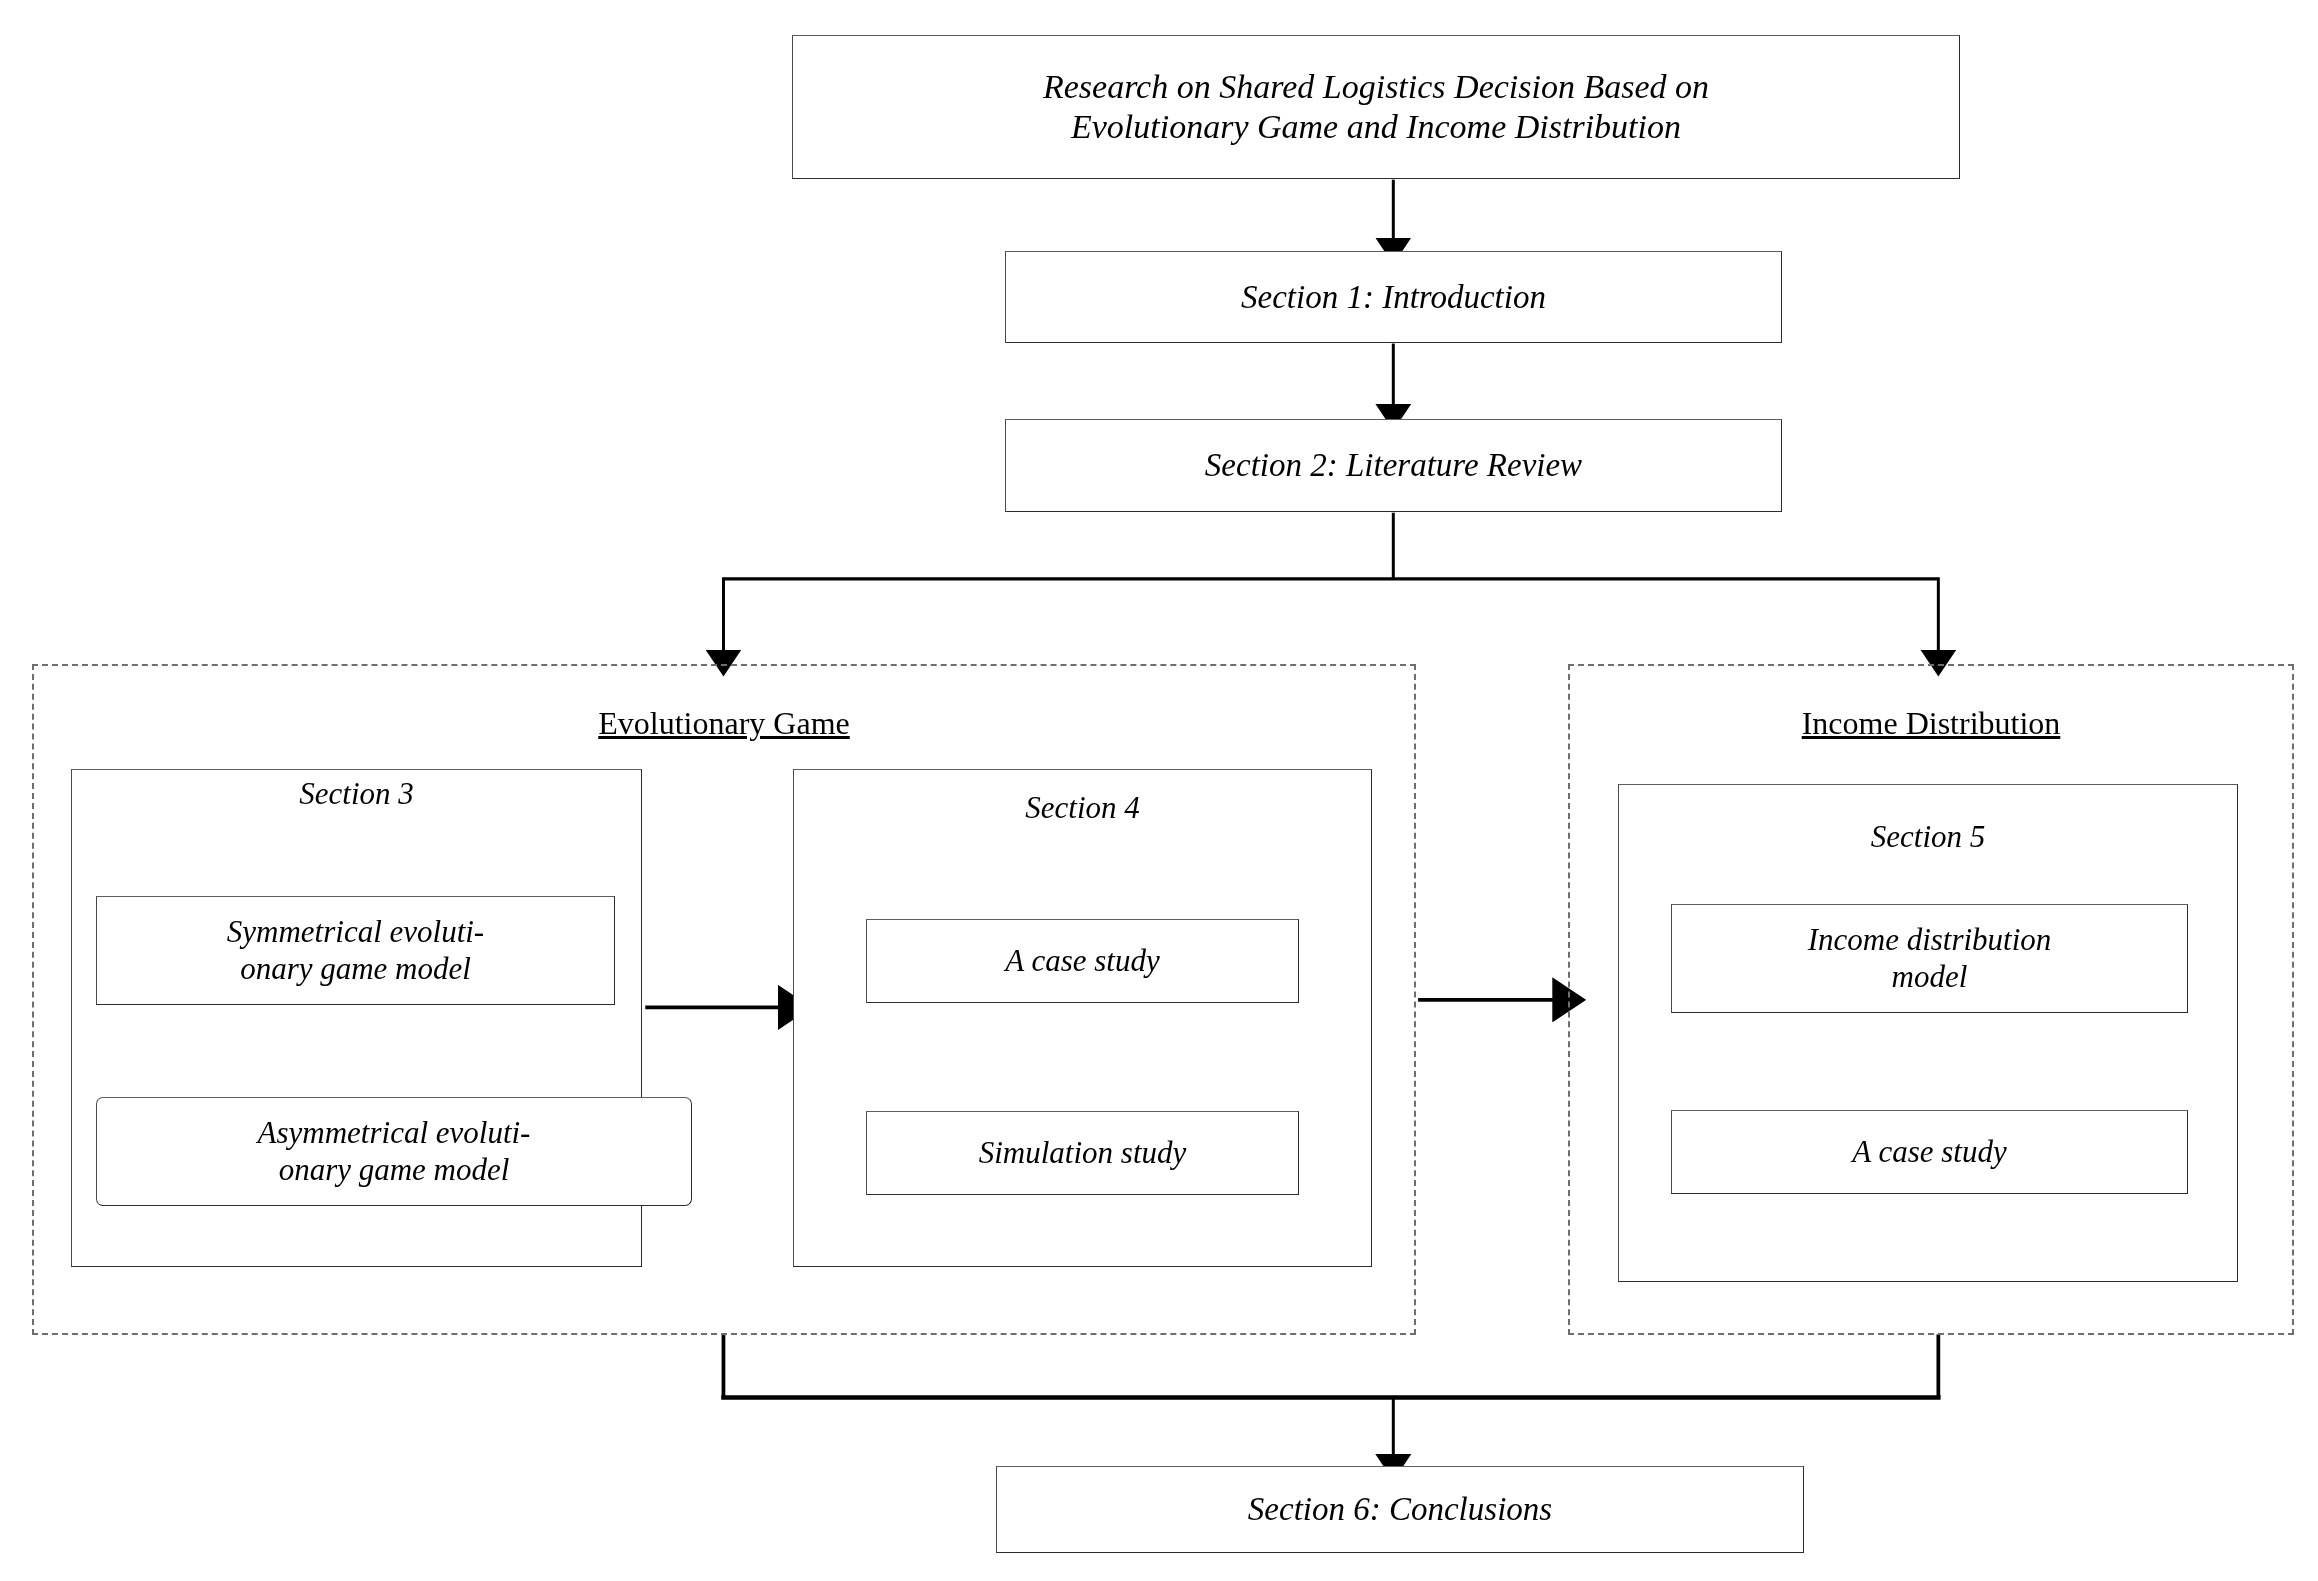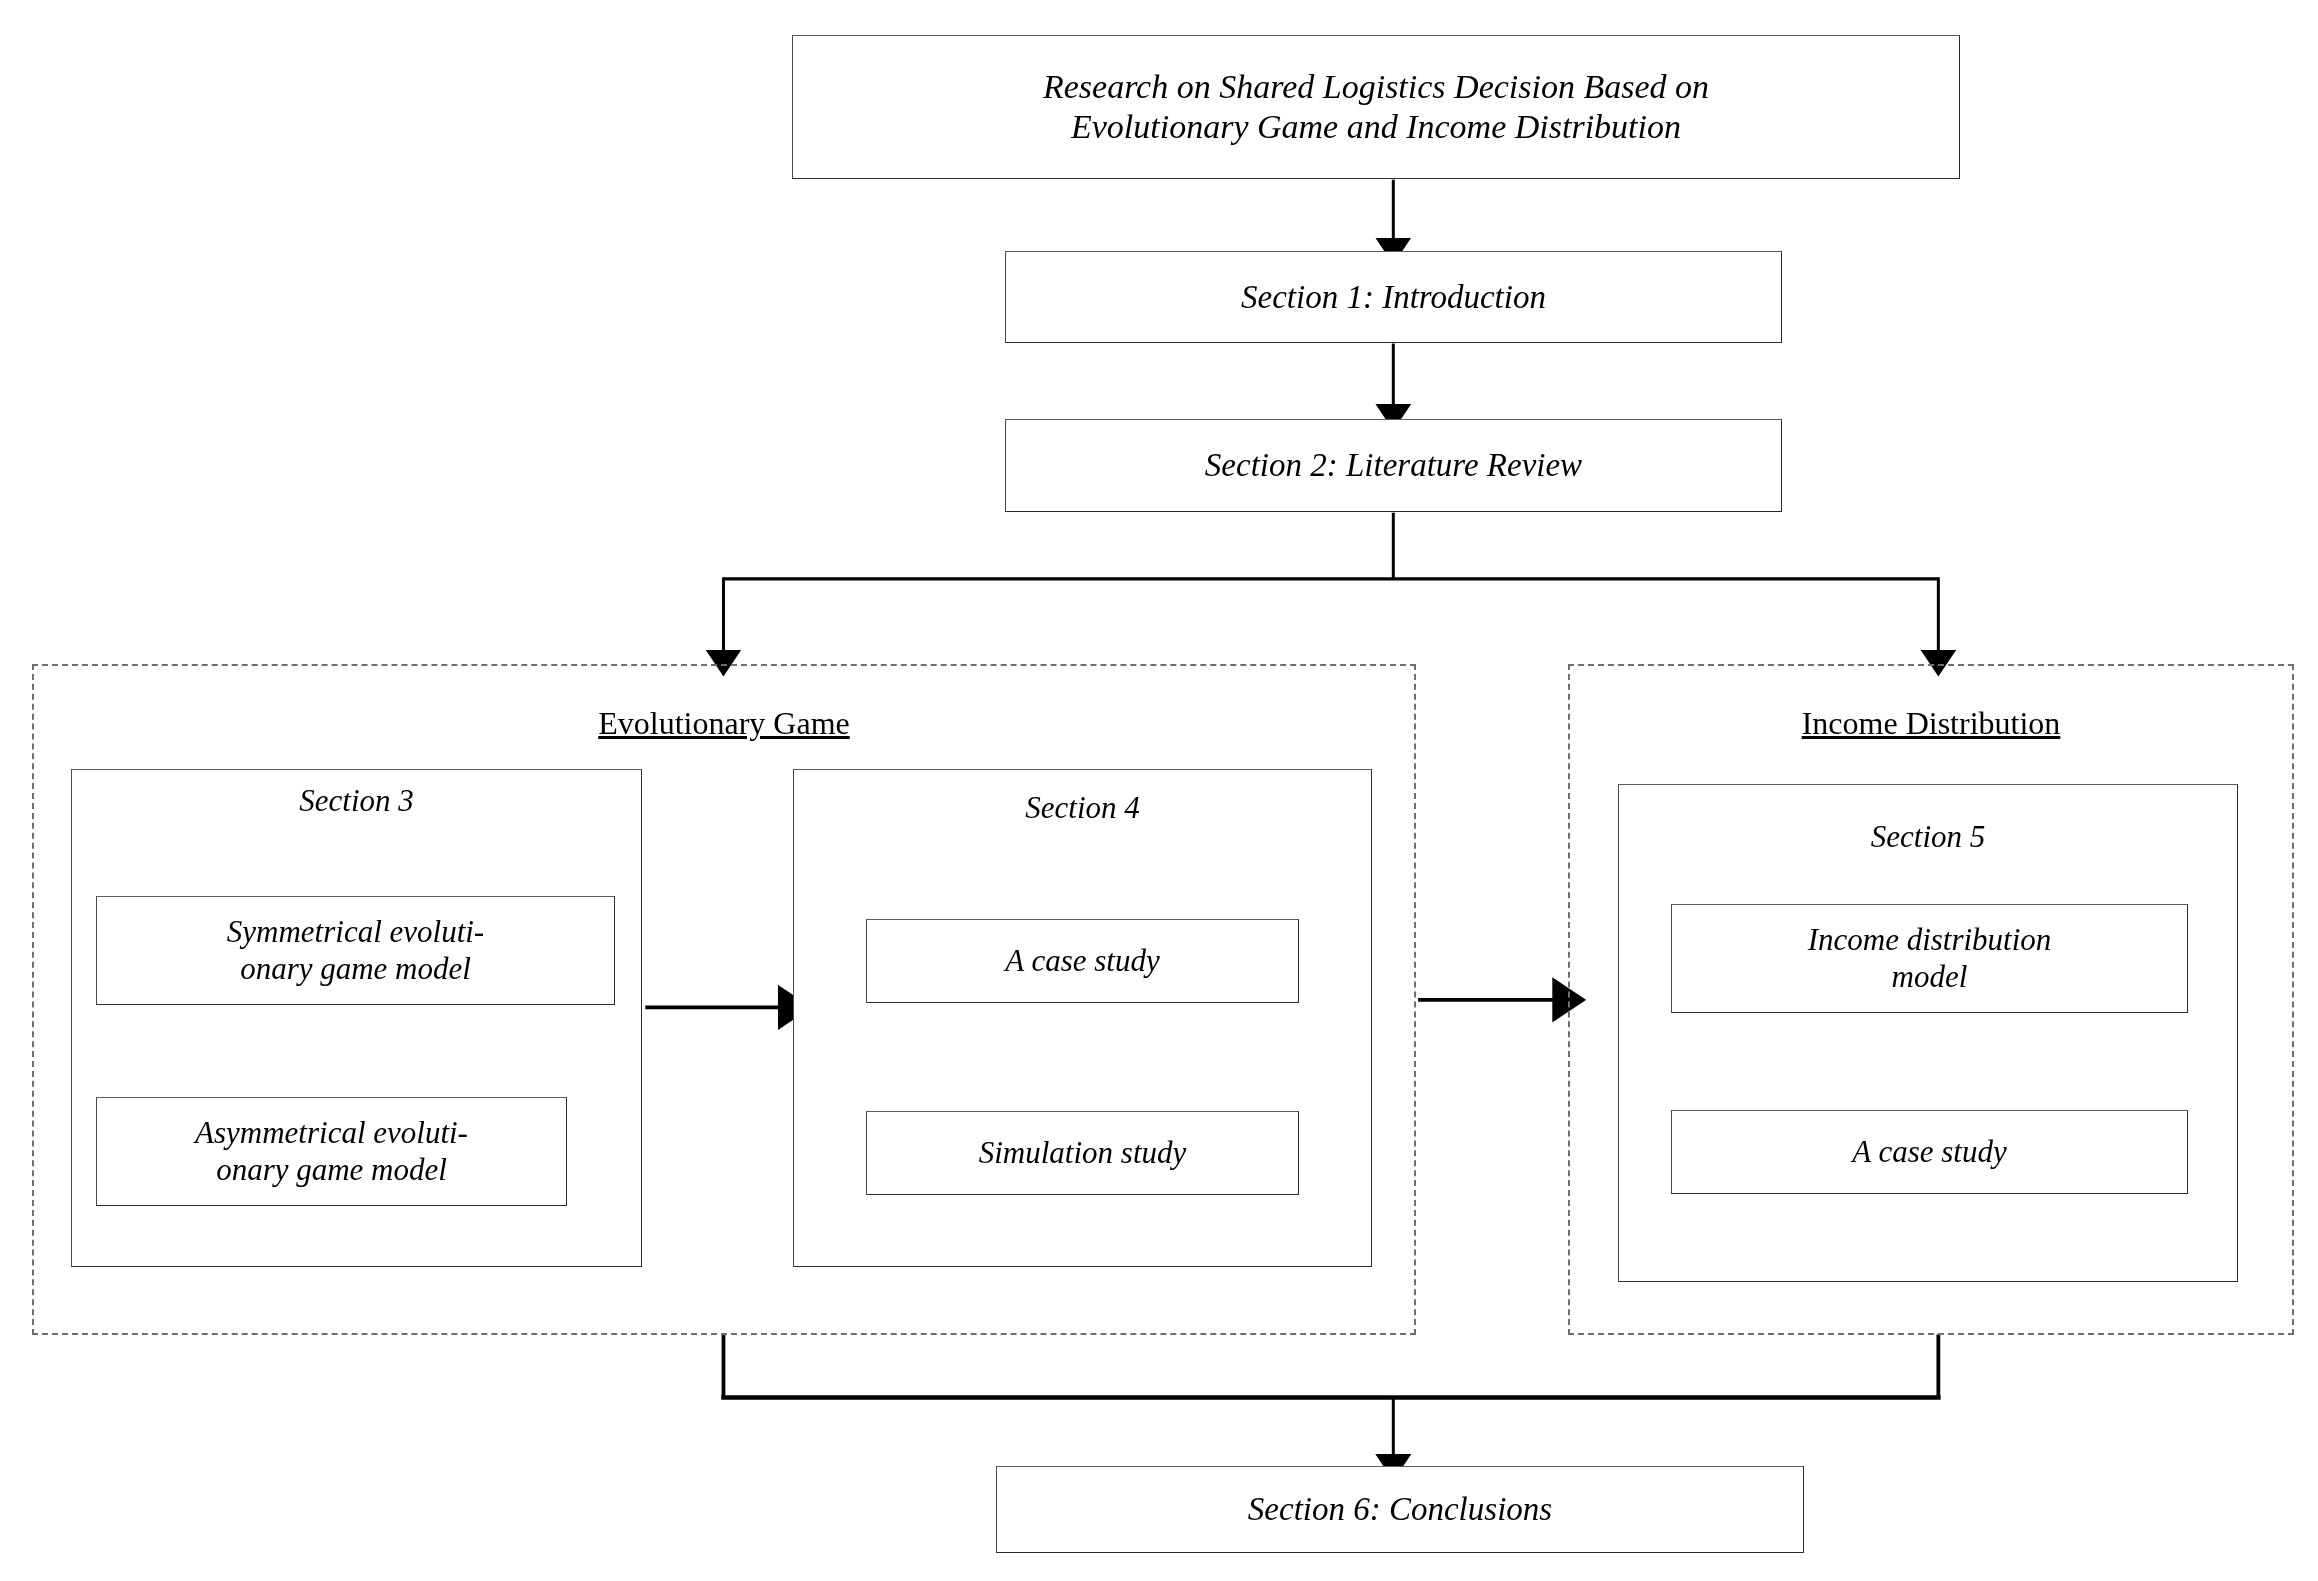--- a/index.html
+++ b/index.html
@@ -128,27 +128,27 @@
 
   <div class="box shadowed" style="left:1005px; top:419px; width:777px; height:93px;">
     <span class="txt t-section">Section 2: Literature Review</span>
   </div>
 
   <div class="group" style="left:32px; top:664px; width:1384px; height:671px;">
     <div class="group-label t-group" style="top:39px;">Evolutionary Game</div>
   </div>
 
   <div class="box shadowed" style="left:71px; top:769px; width:571px; height:498px; align-items:flex-start;">
-    <span class="txt t-sechead" style="margin-top:13px;">Section 3</span>
+    <span class="txt t-sechead" style="margin-top:6px;">Section 3</span>
   </div>
   <div class="box shadowed" style="left:96px; top:896px; width:519px; height:109px;">
     <span class="txt t-leaf">Symmetrical evoluti-
 onary game model</span>
   </div>
-  <div class="box shadowed" style="left:96px; top:1097px; width:471px; height:109px;">
+  <div class="box shadowed" style="left:96px; top:1097px; width:596px; height:109px;border-radius:7px;">
     <span class="txt t-leaf">Asymmetrical evoluti-
 onary game model</span>
   </div>
 
   <div class="box shadowed" style="left:793px; top:769px; width:579px; height:498px; align-items:flex-start;">
     <span class="txt t-sechead" style="margin-top:19.5px;">Section 4</span>
   </div>
   <div class="box shadowed" style="left:866px; top:919px; width:433px; height:84px;">
     <span class="txt t-leaf">A case study</span>
   </div>

